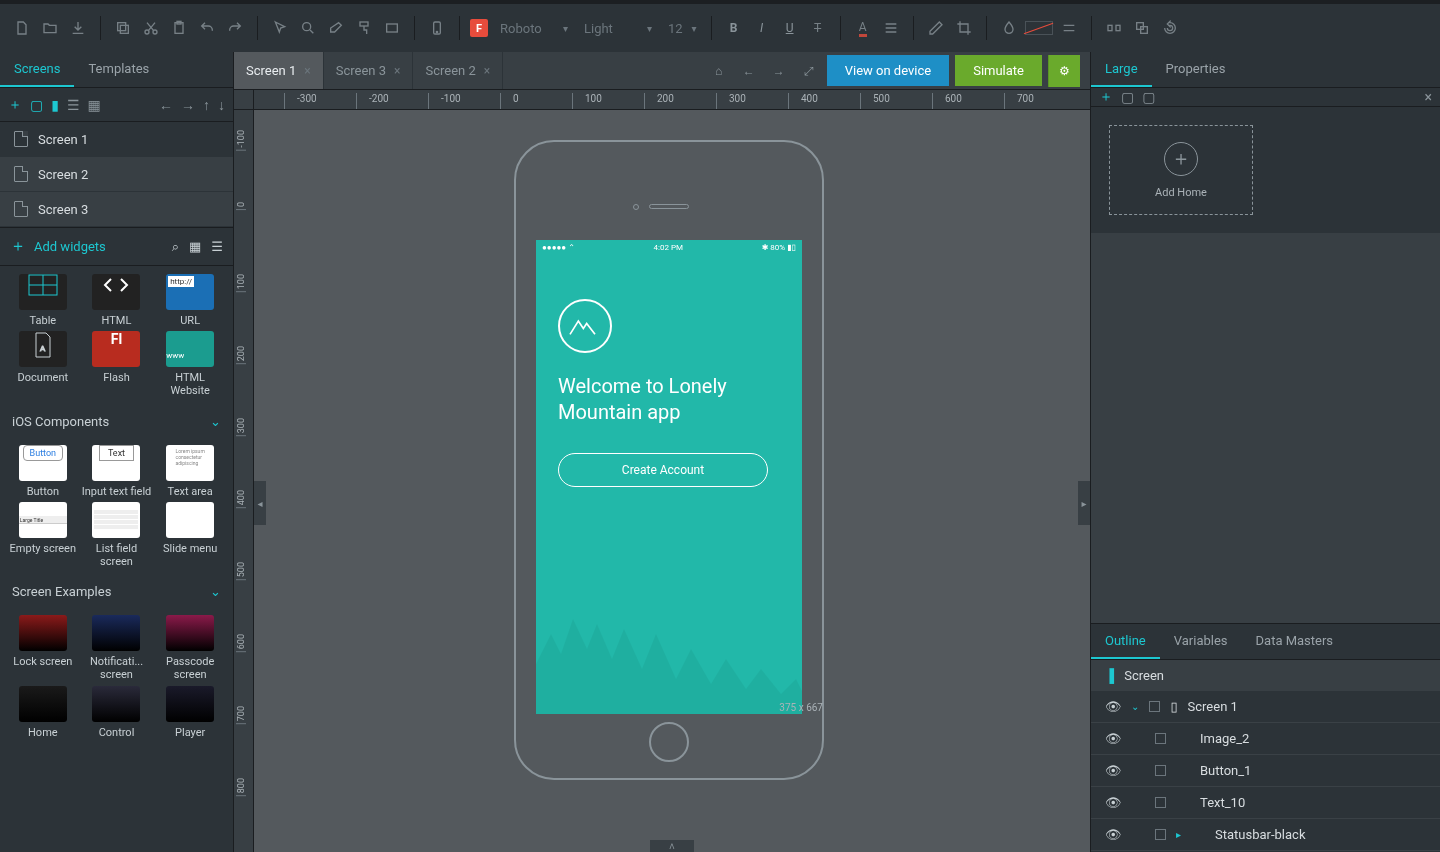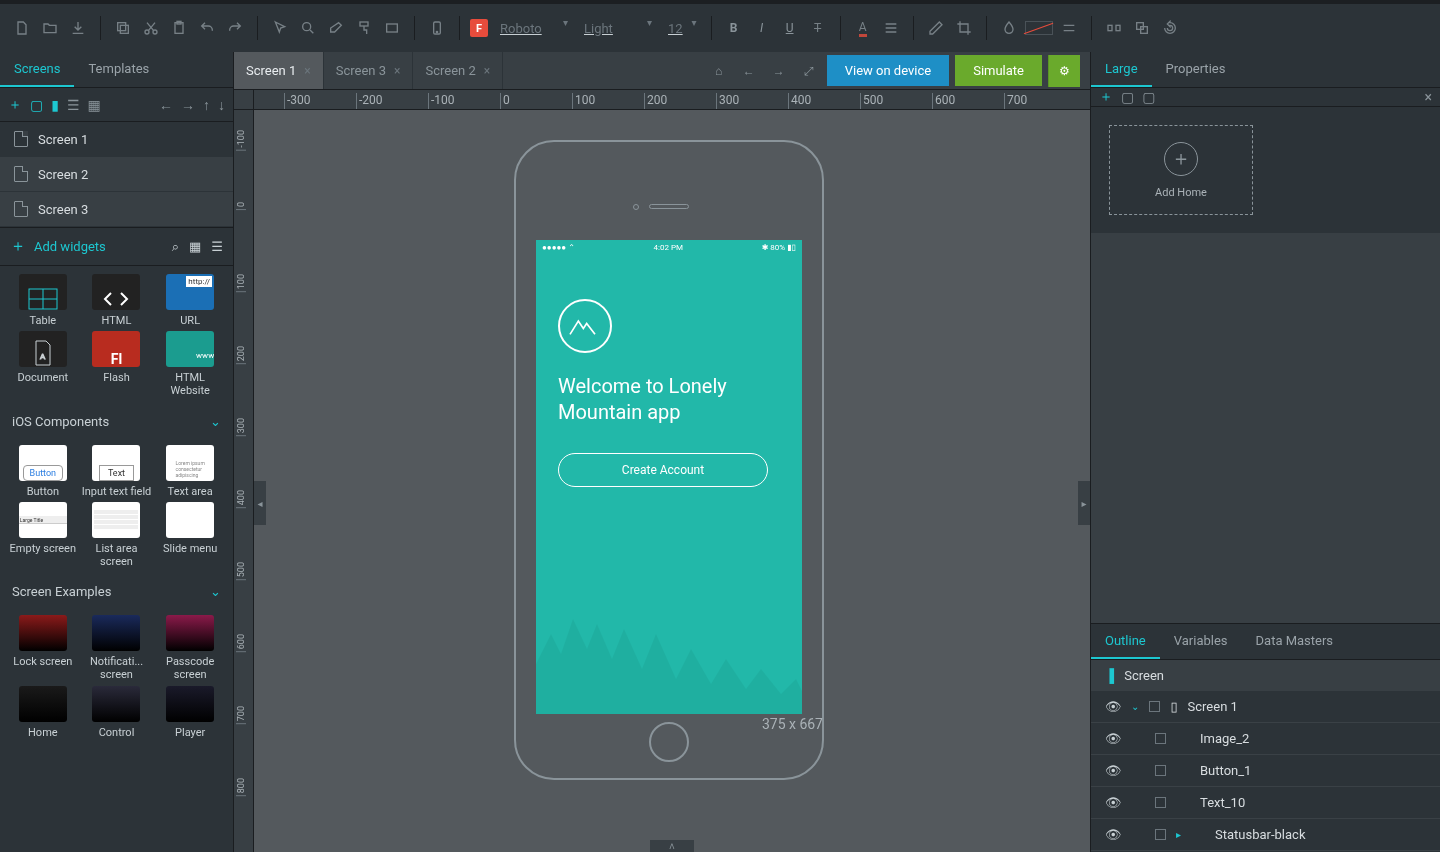--- a/index.html
+++ b/index.html
@@ -5,21 +5,21 @@
 * { margin: 0; padding: 0; box-sizing: border-box; font-family: -apple-system, "Segoe UI", Roboto, Arial, sans-serif; }
 body { background: #383f44; color: #c8d0d4; font-size: 12px; overflow: hidden; width: 1440px; height: 852px; }
 
 
 .top-toolbar { height: 52px; background: #2c3338; border-top: 4px solid #1c1f22; display: flex; align-items: center; padding: 0 10px; gap: 4px; }
 .top-toolbar .sep { width: 1px; height: 24px; background: #1a1d20; margin: 0 6px; }
 .tb-btn { width: 24px; height: 24px; display: flex; align-items: center; justify-content: center; color: #8a949a; cursor: pointer; }
 .tb-btn svg, .tb-btn span { opacity: 0.8; }
 .F-badge { width: 18px; height: 18px; background: #e74c3c; color: #fff; font-weight: bold; font-size: 11px; display: flex; align-items: center; justify-content: center; border-radius: 2px; }
 .font-sel { background: transparent; border: none; color: #6b757c; font-size: 13px; padding: 4px 18px 4px 8px; min-width: 80px; position: relative; }
-.font-sel-wrap { position: relative; display: flex; align-items: flex-start; text-decoration: underline; }
+.font-sel-wrap { position: relative; display: flex; align-items: center; }
 .font-sel-wrap::after { content: "▾"; position: absolute; right: 4px; color: #6b757c; font-size: 10px; pointer-events: none; }
 .top-right { margin-left: auto; display: flex; align-items: center; gap: 10px; }
 .user-menu { color: #c8d0d4; font-size: 12px; letter-spacing: 0.5px; padding: 4px 16px 4px 8px; }
 .logo { font-size: 22px; font-weight: bold; color: #e8ecef; margin-left: 10px; background: #383f44; padding: 6px 14px; }
 .colorbox { width: 28px; height: 14px; border: 1px solid #4a5258; position: relative; background: #2c3338; }
 .colorbox .slash { position: absolute; width: 120%; height: 1px; background: #e74c3c; top: 50%; left: -10%; transform: rotate(-20deg); }
 
 
 .main { display: flex; height: 800px; }
 
@@ -37,55 +37,55 @@
 .screen-item.active { background: #2c3338; }
 .screen-item .doc-ico { width: 14px; height: 16px; border: 1px solid #8a949a; border-radius: 1px; position: relative; }
 .screen-item .doc-ico::after { content: ""; position: absolute; top: -1px; right: -1px; width: 5px; height: 5px; background: #383f44; border-left: 1px solid #8a949a; border-bottom: 1px solid #8a949a; }
 
 .widgets-section { border-top: 1px solid #1a1d20; }
 .add-widgets { padding: 8px 10px; display: flex; align-items: center; gap: 8px; color: #1dc7d0; font-size: 13px; border-bottom: 1px solid #1a1d20; }
 .add-widgets .plus { font-size: 16px; }
 .add-widgets .right-icons { margin-left: auto; display: flex; gap: 10px; color: #c8d0d4; }
 .widget-grid { display: grid; grid-template-columns: repeat(3, 1fr); gap: 4px; padding: 8px; background: #2c3338; }
 .widget-cell { display: flex; flex-direction: column; align-items: center; gap: 4px; cursor: pointer; }
-.widget-thumb { width: 48px; height: 36px; background: #fff; border-radius: 3px; display: flex; align-items: flex-end; justify-content: center; font-size: 10px; color: #333; overflow: hidden; }
+.widget-thumb { width: 48px; height: 36px; background: #fff; border-radius: 3px; display: flex; align-items: flex-start; justify-content: center; font-size: 10px; color: #333; overflow: hidden; }
 .widget-thumb.dark { background: #222; color: #8a949a; }
 .widget-cell .lbl { font-size: 11px; color: #c8d0d4; text-align: center; line-height: 1.2; }
 .section-header { padding: 8px 12px; background: #2c3338; color: #c8d0d4; font-size: 13px; display: flex; align-items: center; justify-content: space-between; cursor: pointer; }
 .section-header .chev { color: #1dc7d0; }
 
 
 .canvas-area { flex: 1; display: flex; flex-direction: column; background: #54595d; position: relative; }
 .canvas-tabs-row { height: 38px; background: #383f44; display: flex; align-items: stretch; border-bottom: 1px solid #1a1d20; }
 .canvas-tab { padding: 10px 12px; display: flex; align-items: center; gap: 8px; font-size: 13px; color: #8a949a; cursor: pointer; border-right: 1px solid #2c3338; }
 .canvas-tab.active { background: #54595d; color: #e8ecef; }
 .canvas-tab .x { font-size: 12px; color: #6b757c; }
 .canvas-toolbar { margin-left: auto; display: flex; align-items: center; gap: 6px; padding-right: 10px; }
 .btn-view { background: #1e8fc6; color: #fff; padding: 8px 18px; font-size: 13px; border: none; cursor: pointer; }
 .btn-sim { background: #6aaa2c; color: #fff; padding: 8px 18px; font-size: 13px; border: none; cursor: pointer; }
 .btn-gear { width: 32px; height: 32px; background: #6aaa2c; color: #fff; display: flex; align-items: center; justify-content: center; cursor: pointer; border-left: 1px solid #5a9524; }
 
 .ruler-h { height: 20px; background: #383f44; border-bottom: 1px solid #1a1d20; position: relative; overflow: hidden; margin-left: 20px; }
 .ruler-corner { position: absolute; left: 0; top: 38px; width: 20px; height: 20px; background: #383f44; border-right: 1px solid #1a1d20; border-bottom: 1px solid #1a1d20; z-index: 2; }
-.ruler-h .tick { position: absolute; top: 3px; font-size: 12px; color: #aab2b7; border-left: 1px solid #6b757c; padding-left: 2px; height: 17px; }
+.ruler-h .tick { position: absolute; top: 3px; font-size: 10px; color: #aab2b7; border-left: 1px solid #6b757c; padding-left: 12px; height: 17px; }
 .ruler-v { width: 20px; background: #383f44; border-right: 1px solid #1a1d20; position: absolute; left: 0; top: 58px; bottom: 0; overflow: hidden; }
 .ruler-v .tick { position: absolute; left: 2px; font-size: 9px; color: #aab2b7; border-top: 1px solid #6b757c; padding-top: 2px; writing-mode: vertical-rl; transform: rotate(180deg); }
 
 .canvas-viewport { flex: 1; position: relative; overflow: hidden; margin-left: 20px; }
 .phone-frame { position: absolute; left: 260px; top: 30px; width: 310px; height: 640px; border: 2px solid #8a949a; border-radius: 40px; background: #54595d; }
 .phone-speaker { position: absolute; top: 62px; left: 50%; transform: translateX(-50%); width: 40px; height: 5px; border: 1px solid #8a949a; border-radius: 3px; }
 .phone-cam { position: absolute; top: 62px; left: calc(50% - 36px); width: 6px; height: 6px; border: 1px solid #8a949a; border-radius: 50%; }
 .phone-home { position: absolute; bottom: 16px; left: 50%; transform: translateX(-50%); width: 40px; height: 40px; border: 2px solid #8a949a; border-radius: 50%; }
 .phone-screen { position: absolute; top: 98px; left: 20px; right: 20px; height: 474px; background: #22b8a9; overflow: hidden; }
 .status-bar { height: 15px; display: flex; align-items: center; justify-content: space-between; padding: 0 6px; font-size: 8px; color: #fff; }
 .mountain-logo { width: 54px; height: 54px; border: 2px solid #fff; border-radius: 50%; margin: 44px 0 0 22px; display: flex; align-items: center; justify-content: center; }
 .mountain-logo svg { width: 34px; height: 20px; }
 .welcome-text { color: #fff; font-size: 20px; font-weight: 400; padding: 20px 22px 0; line-height: 1.3; }
 .create-btn { margin: 28px 22px; border: 1.5px solid #fff; border-radius: 18px; padding: 9px; text-align: center; color: #fff; font-size: 12px; cursor: pointer; width: 210px; }
-.dims-label { position: absolute; right: -1px; top: 574px; font-size: 14px; color: #aab2b7; }
+.dims-label { position: absolute; right: -1px; top: 560px; font-size: 10px; color: #aab2b7; }
 .trees { position: absolute; bottom: 0; left: 0; right: 0; height: 130px; opacity: 0.25; }
 
 .edge-handle { position: absolute; top: 50%; width: 12px; height: 44px; background: #383f44; display: flex; align-items: center; justify-content: center; color: #8a949a; font-size: 10px; cursor: pointer; }
 .edge-handle.left { left: 0; }
 .edge-handle.right { right: 0; }
 .bottom-handle { position: absolute; bottom: 0; left: 50%; transform: translateX(-50%); width: 44px; height: 12px; background: #383f44; display: flex; align-items: center; justify-content: center; color: #8a949a; font-size: 10px; cursor: pointer; }
 
 
 .right-panel { width: 350px; background: #2c3338; border-left: 1px solid #1a1d20; display: flex; flex-direction: column; }
 .events-area { flex: 0 0 auto; border-bottom: 1px solid #1a1d20; }
@@ -387,21 +387,21 @@
             </div>
             <div class="lbl">Empty screen</div>
           </div>
           <div class="widget-cell">
             <div class="widget-thumb" style="flex-direction:column;padding:2px;gap:1px">
               <div style="height:4px;background:#eee;width:100%"></div>
               <div style="height:4px;background:#eee;width:100%"></div>
               <div style="height:4px;background:#eee;width:100%"></div>
               <div style="height:4px;background:#eee;width:100%"></div>
             </div>
-            <div class="lbl">List area screen</div>
+            <div class="lbl">List field screen</div>
           </div>
           <div class="widget-cell">
             <div class="widget-thumb" style="display:flex">
               <div style="width:60%;background:#eee"></div>
               <div style="width:40%;background:#ccc"></div>
             </div>
             <div class="lbl">Slide menu</div>
           </div>
         </div>
       <div class="section-header">

